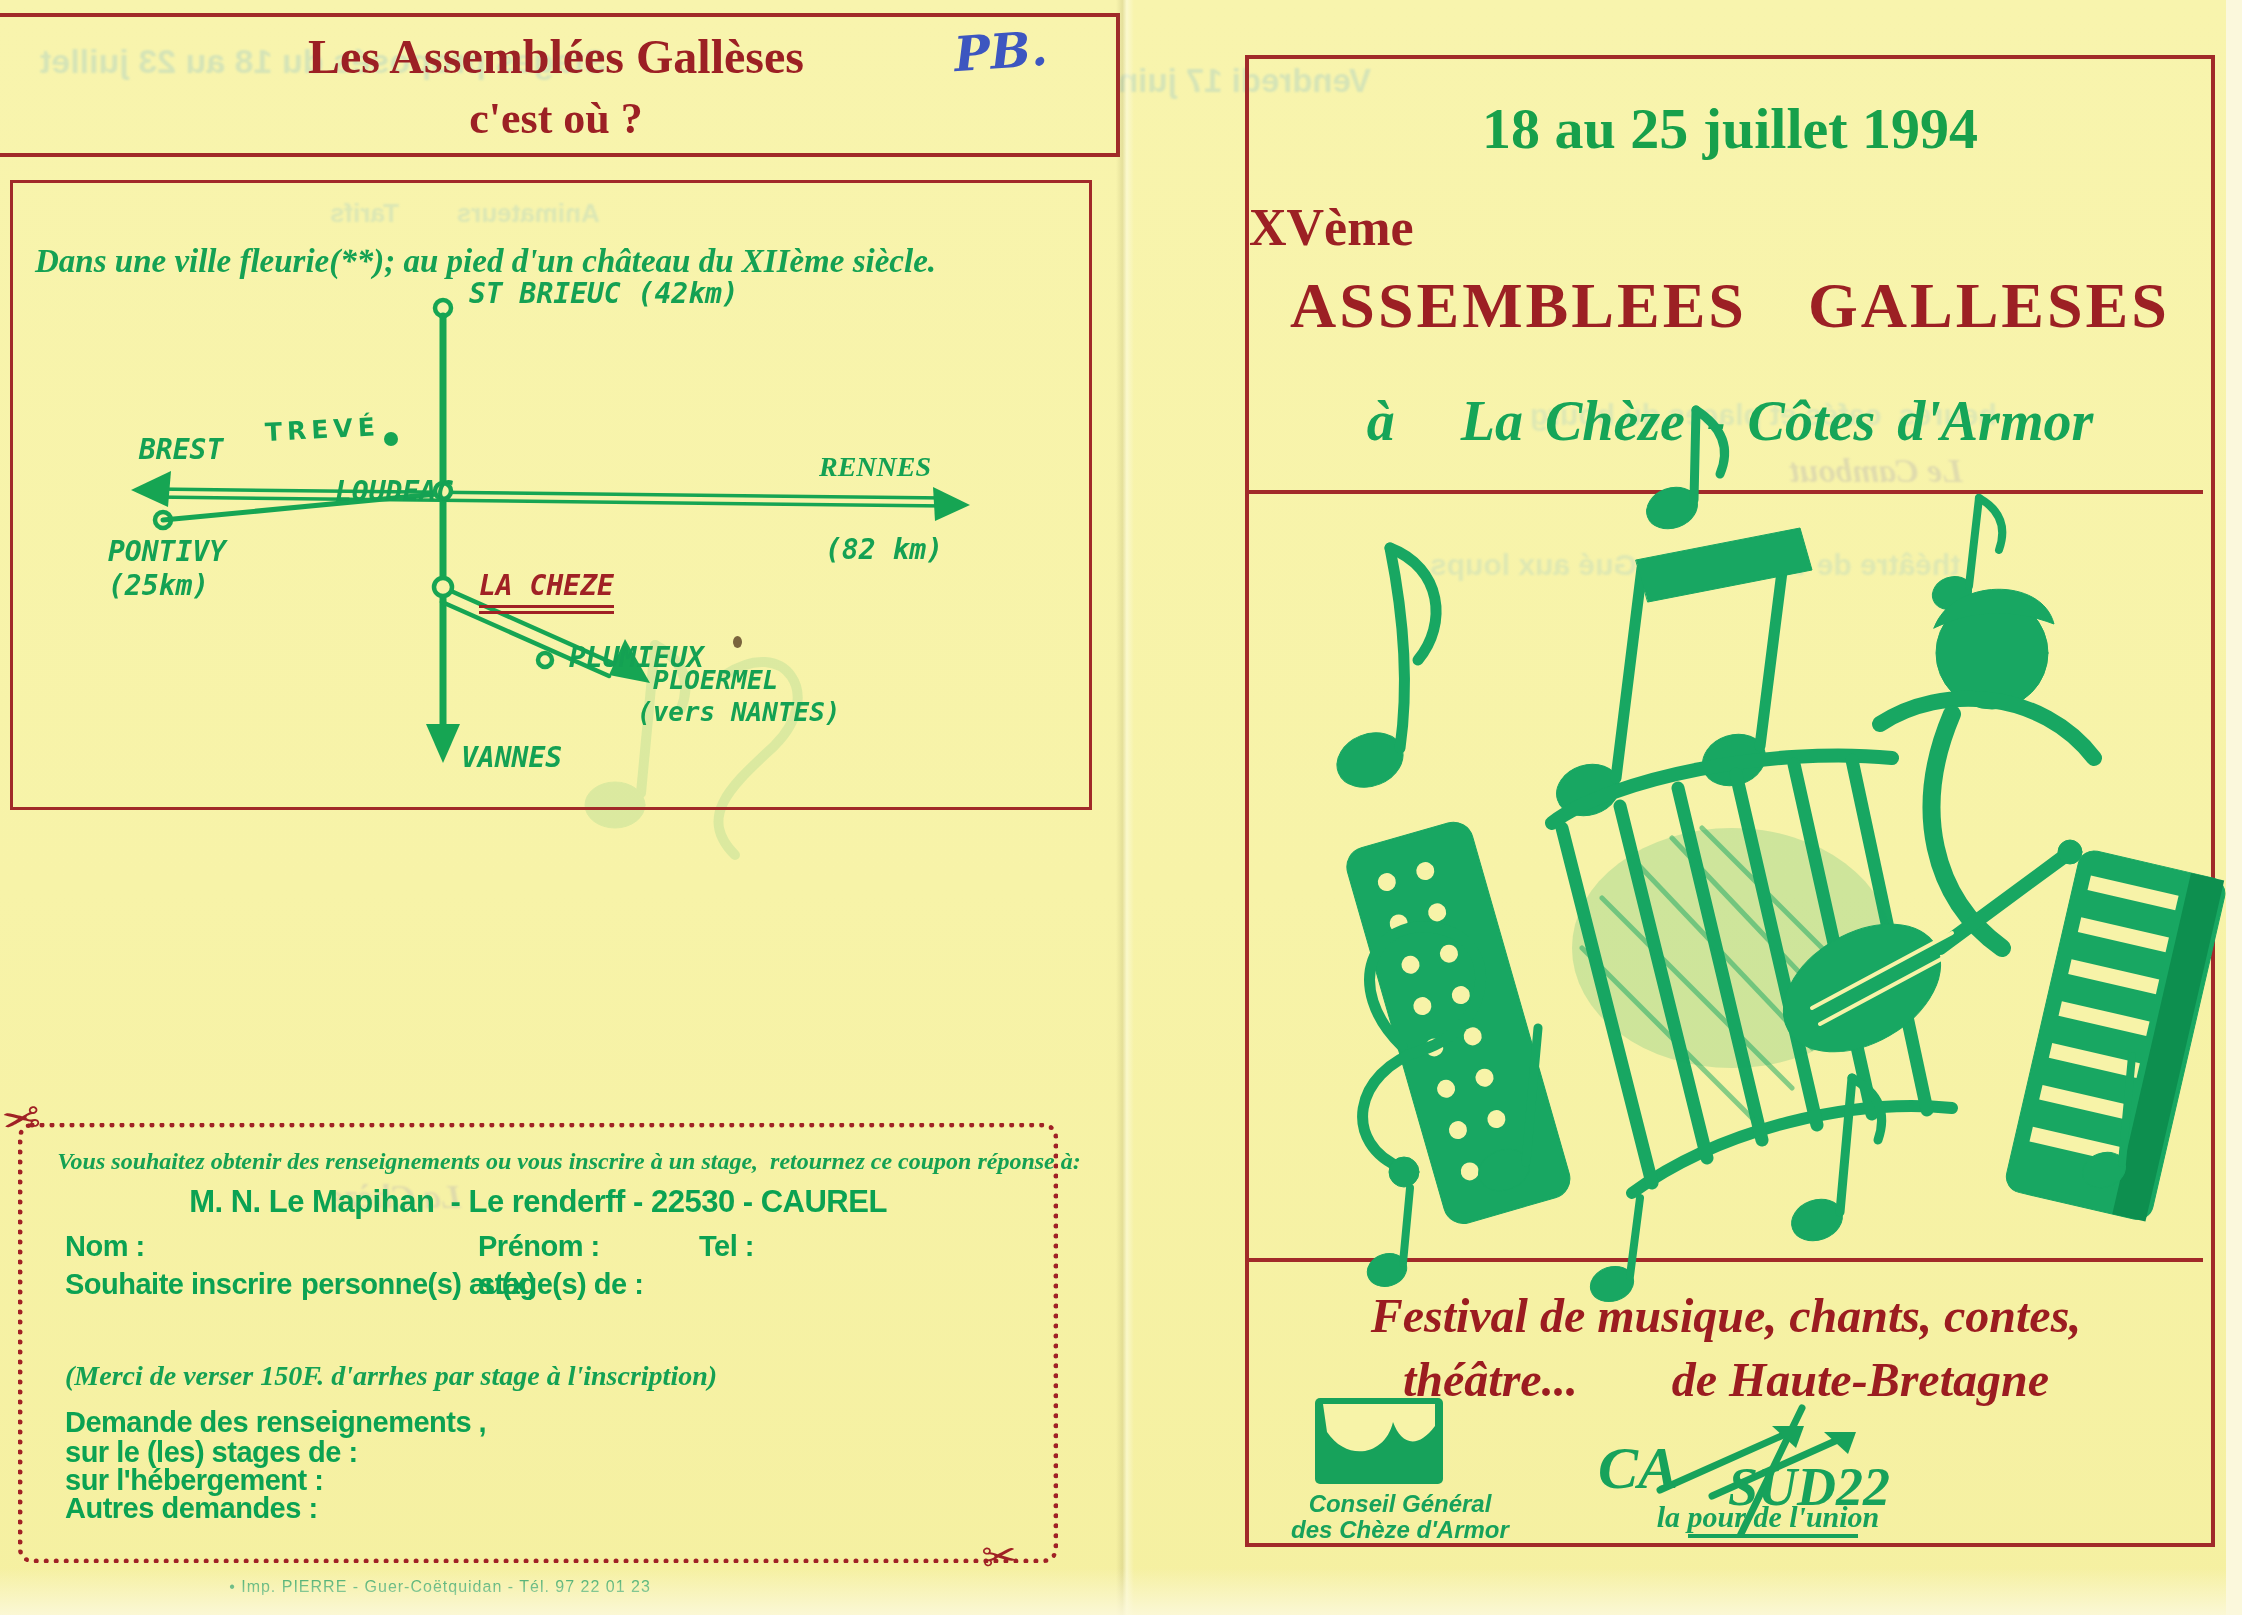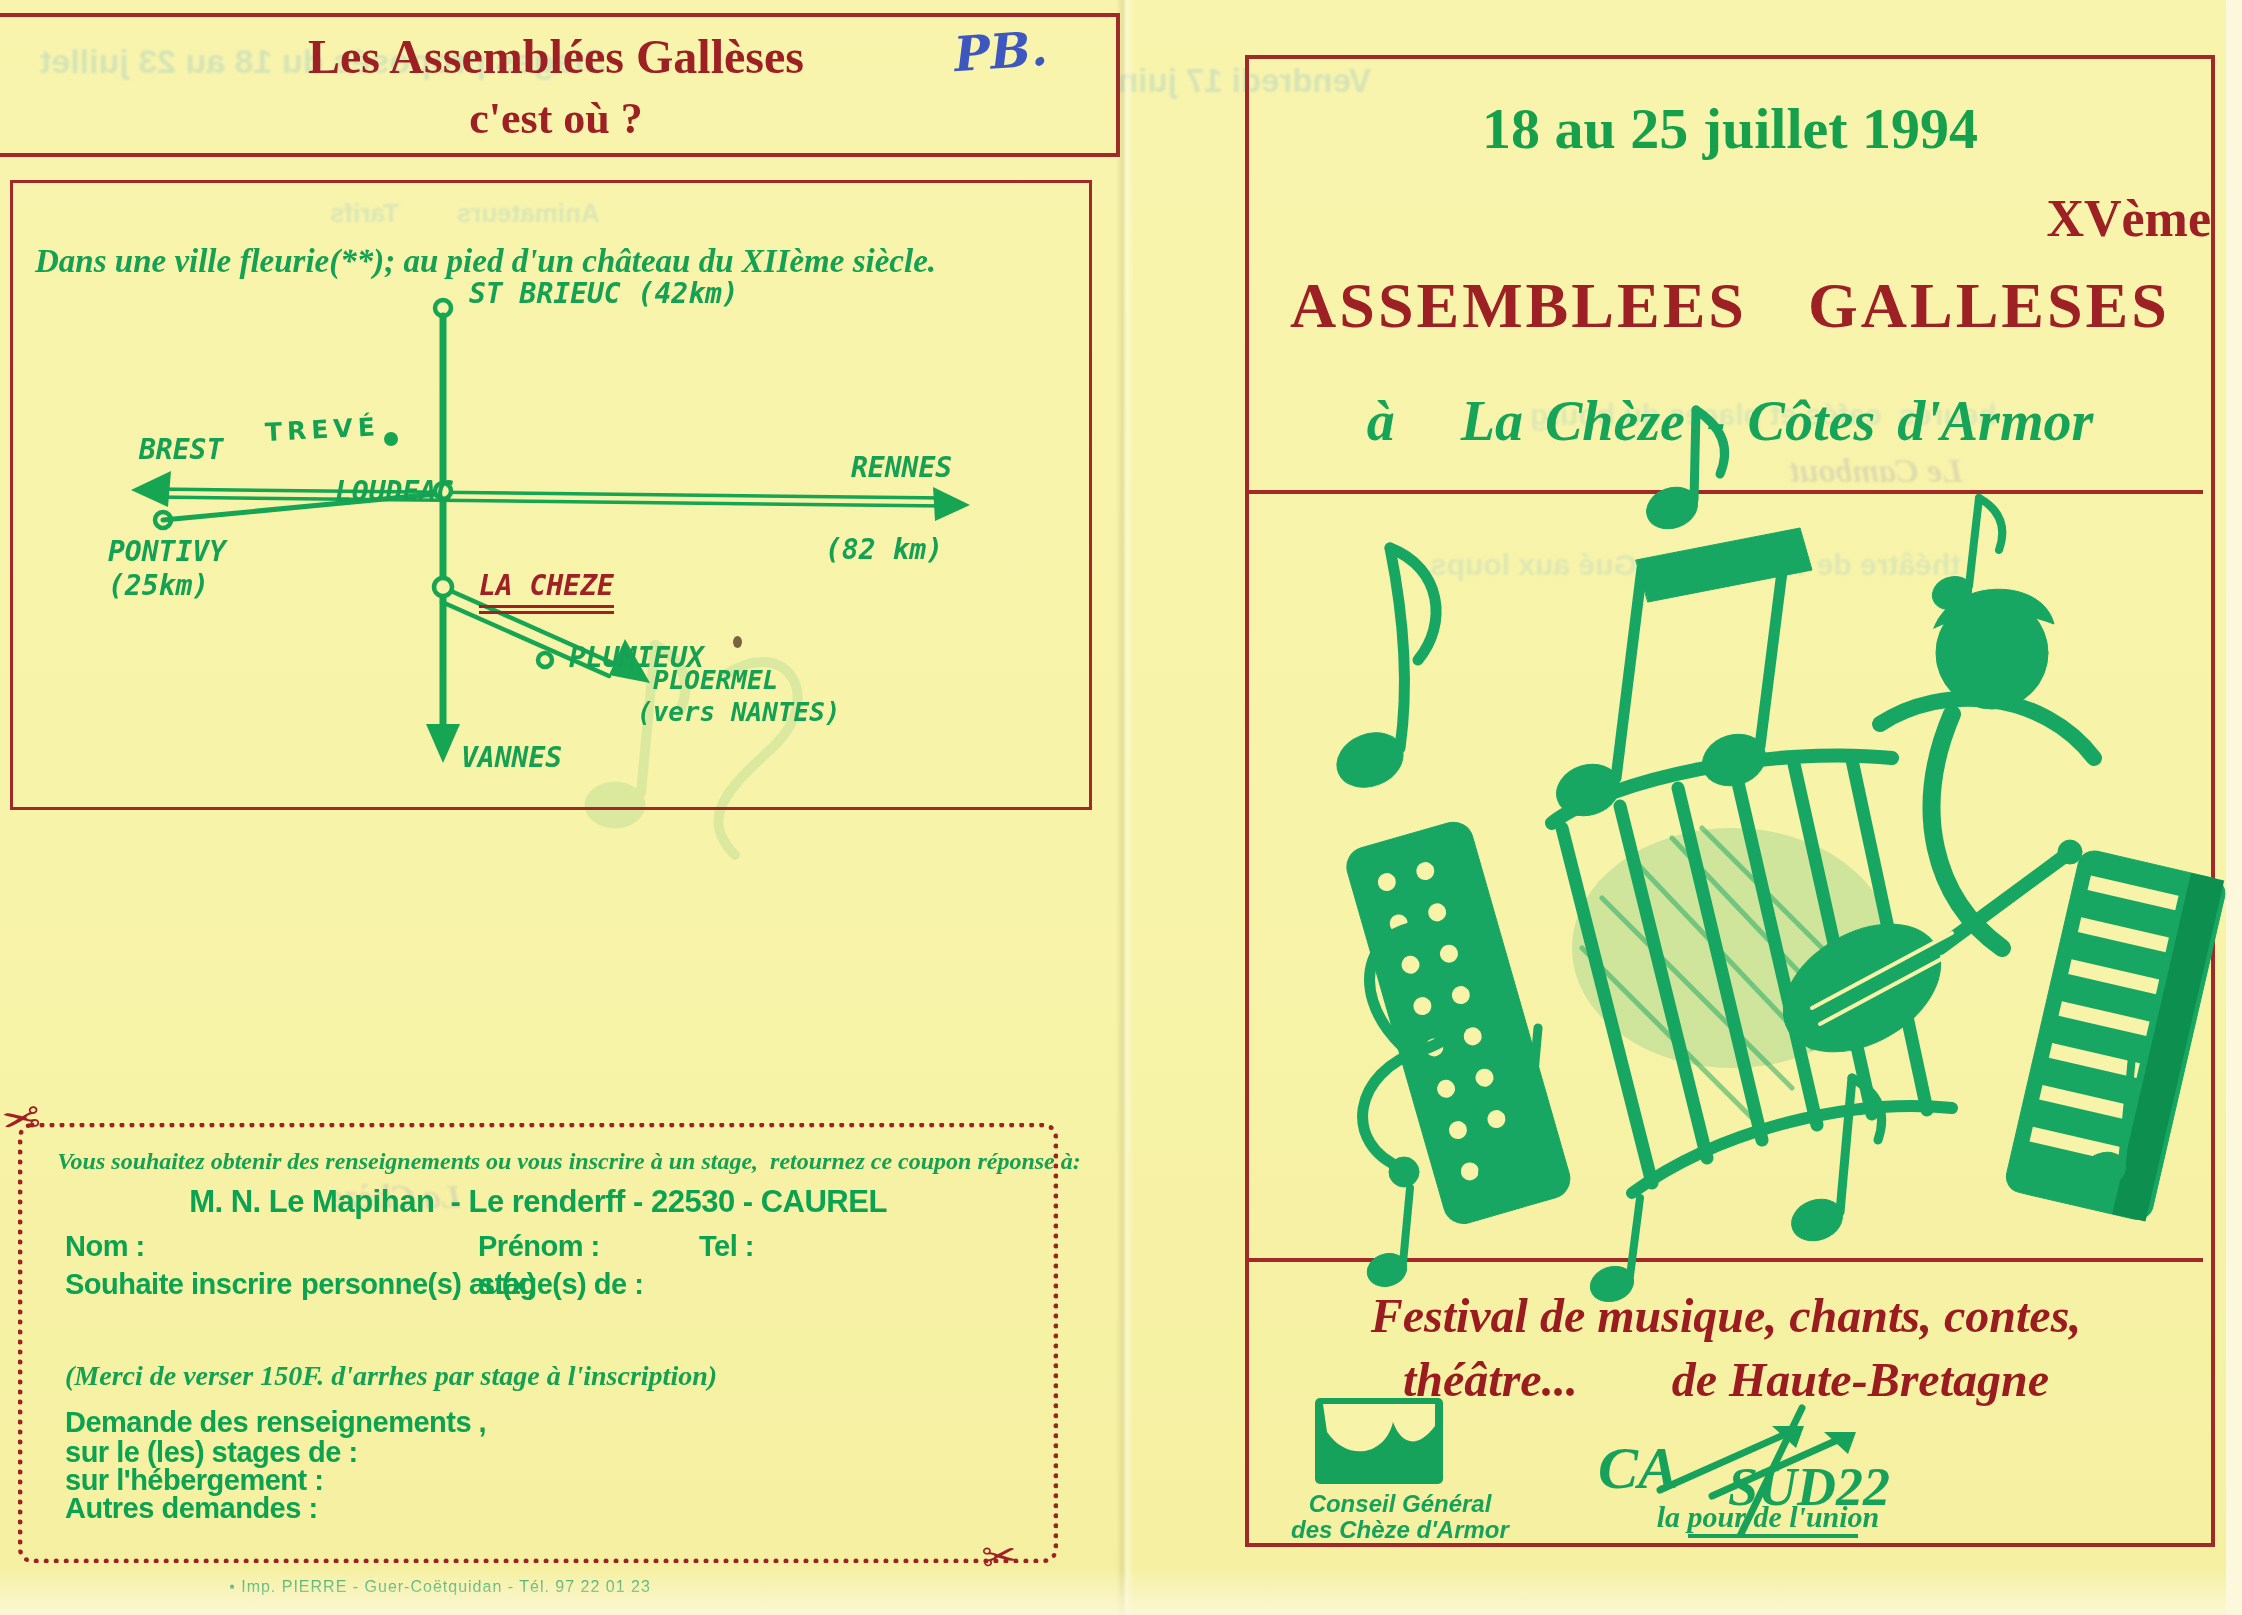--- a/index.html
+++ b/index.html
@@ -32,21 +32,21 @@
   .heberg-item{position:absolute;color:var(--green);font:italic 700 31px "Liberation Serif",serif;white-space:nowrap;}
   .coupon{position:absolute;border:5px dotted #a02125;border-radius:14px;}
   .coupon-intro{position:absolute;width:100%;text-align:center;color:var(--green);font:italic 700 24px "Liberation Serif",serif;}
   .coupon-address{position:absolute;width:100%;text-align:center;color:#0ba252;font:700 31px "Liberation Sans",sans-serif;letter-spacing:-0.5px;}
   .coupon-label{position:absolute;color:#0ba252;font:700 29px "Liberation Sans",sans-serif;letter-spacing:-0.5px;white-space:nowrap;}
   .coupon-italic{position:absolute;color:var(--green);font:italic 700 28px "Liberation Serif",serif;white-space:nowrap;}
   .scissors{position:absolute;color:#a02125;}
   .imprint{position:absolute;color:#2aa05c;font:16px "Liberation Sans",sans-serif;letter-spacing:1px;text-align:center;}
   
   .r-dates{position:absolute;width:100%;text-align:center;color:#17a04b;font:700 58px "Liberation Serif",serif;}
-  .r-edition{position:absolute;width:100%;text-align:right;color:var(--maroon);font:700 52px "Liberation Serif",serif;}
+  .r-edition{position:absolute;width:100%;text-align:left;color:var(--maroon);font:700 52px "Liberation Serif",serif;margin-top:9px;}
   .r-title{position:absolute;width:100%;text-align:center;color:var(--maroon);font:700 64px "Liberation Serif",serif;letter-spacing:3px;word-spacing:42px;}
   .r-location{position:absolute;width:100%;text-align:center;color:#16a558;font:italic 700 56px "Liberation Serif",serif;word-spacing:8px;}
   .divider{position:absolute;background:#a12a29;height:4px;}
   .festival{position:absolute;width:100%;text-align:center;color:#9b1c20;font:italic 700 48px "Liberation Serif",serif;}
   .logo-text{position:absolute;text-align:center;color:#17a25b;font:italic 700 24px "Liberation Sans",sans-serif;}
   .capsud-ca{position:absolute;color:#17a25b;font:italic 700 60px "Liberation Serif",serif;}
   .capsud-sud{position:absolute;color:#17a25b;font:italic 700 54px "Liberation Serif",serif;}
   .capsud-tag{position:absolute;text-align:center;color:#17a25b;font:italic 700 30px "Liberation Serif",serif;}
   .credit-label{position:absolute;text-align:center;color:#17a25b;font:700 23px "Liberation Sans",sans-serif;letter-spacing:1px;}
   
@@ -116,21 +116,21 @@
         <polygon points="637,500 596,492 612,456"></polygon>
       </g>
 
       <circle cx="378" cy="256" r="7" fill="#16a553"></circle>
     </svg>
 
     <div class="map-label" style="left:456px;top:94px;">ST BRIEUC (42km)</div>
     <div class="treve" style="left:252px;top:232px;">TREVÉ</div>
     <div class="map-label" style="left:126px;top:250px;">BREST</div>
     <div class="map-label" style="left:322px;top:292px;">LOUDEAC</div>
-    <div class="map-label" style="left:838px;top:268px;">RENNES</div>
+    <div class="map-label" style="left:806px;top:268px;font-family:Liberation Serif, serif;">RENNES</div>
     <div class="map-label" style="left:812px;top:350px;">(82 km)</div>
     <div class="map-label" style="left:95px;top:352px;">PONTIVY</div>
     <div class="map-label" style="left:95px;top:386px;">(25km)</div>
     <div class="map-label red" style="left:466px;top:386px;">LA CHEZE</div>
     <div class="map-label" style="left:556px;top:458px;">PLUMIEUX</div>
     <div class="map-label small" style="left:640px;top:482px;">PLOERMEL</div>
     <div class="map-label small" style="left:624px;top:514px;">(vers NANTES)</div>
     <div class="map-label" style="left:448px;top:558px;">VANNES</div>
   </div>
 

